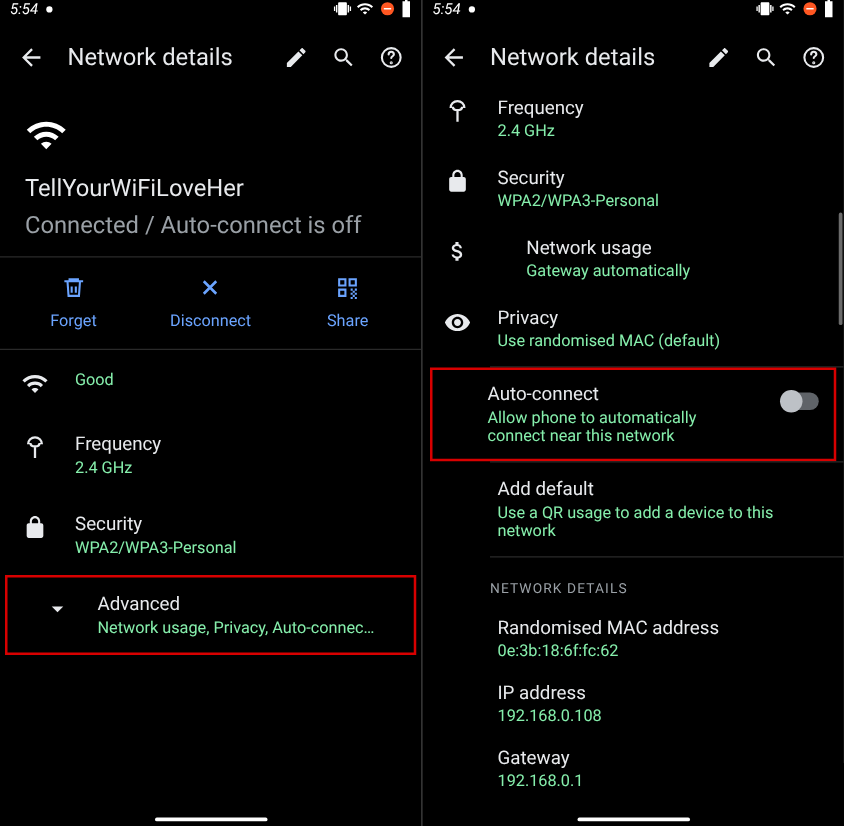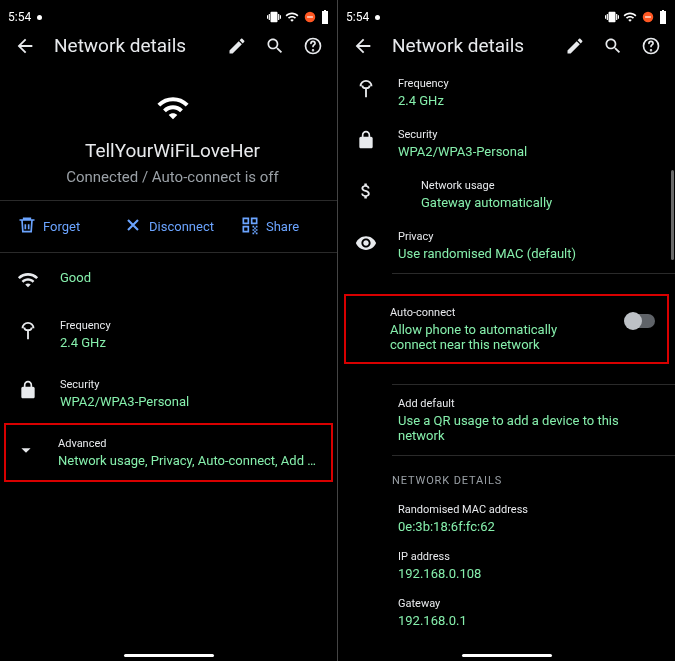--- a/index.html
+++ b/index.html
@@ -16,82 +16,83 @@
       height: 661px;
       background: #000;
       color: #e8eaed;
       position: relative;
       overflow: hidden;
     }
     .screen + .screen { margin-left: 1px; }
     .statusbar {
       height: 24px;
       display: flex;
-      align-items: flex-end;
+      align-items: flex-start;
       justify-content: space-between;
       padding: 0 8px;
       font-size: 12px;
       color: #fff;
+      font-style: italic;
     }
     .statusbar-left { display: flex; align-items: center; gap: 6px; }
     .statusbar-right { display: flex; align-items: center; gap: 4px; }
     .dot { width: 5px; height: 5px; background: #fff; border-radius: 50%; }
     .sb-icon { display: inline-flex; }
     .appbar {
       display: flex;
       align-items: center;
       padding: 10px 14px 14px 14px;
       gap: 18px;
     }
     .appbar-title { flex: 1; font-size: 19px; font-weight: 400; color: #e8eaed; }
     .appbar-icon { color: #e8eaed; display: flex; }
     .network-hero {
-      text-align: center;
-      padding: 20px 16px 14px 24px;
+      padding: 20px 16px 14px 0;
+      margin-left: 20px;
     }
     .network-hero .wifi-big { display: inline-flex; margin-bottom: 14px; }
     .net-name { font-size: 19px; color: #e8eaed; }
-    .net-sub { font-size: 15px; color: #9aa0a6; margin-top: 6px; }
+    .net-sub { font-size: 19px; color: #9aa0a6; margin-top: 6px; }
     .divider { height: 1px; background: #2a2a2a; }
     .action-row {
       display: flex;
       justify-content: space-around;
       padding: 14px 4px 14px 4px;
     }
     .action {
       display: flex;
-      flex-direction: row;
+      flex-direction: column;
       align-items: center;
       gap: 6px;
       color: #6ba4ff;
       font-size: 13px;
       min-width: 80px;
     }
     .list-item {
       display: flex;
       align-items: flex-start;
       padding: 14px 16px;
       gap: 20px;
     }
     .li-icon {
       width: 24px;
       display: flex;
       justify-content: center;
       color: #e8eaed;
       margin-top: 2px;
     }
     .li-body { flex: 1; min-width: 0; }
-    .li-title { font-size: 11px; color: #e8eaed; }
+    .li-title { font-size: 15px; color: #e8eaed; }
     .li-sub { font-size: 13px; color: #86efac; margin-top: 3px; }
     .ellipsis { white-space: nowrap; overflow: hidden; text-overflow: ellipsis; }
     .highlight {
       border: 2px solid #d80000;
       margin: 0 4px;
     }
-    .highlight .list-item { padding: 12px 8px; }
+    .highlight .list-item { padding: 12px 28px; }
     .section-header {
       color: #9aa0a6;
       font-size: 11px;
       letter-spacing: 0.08em;
       padding: 18px 16px 8px 54px;
     }
     .switch {
       width: 30px;
       height: 14px;
       border-radius: 7px;
@@ -376,21 +377,21 @@
         </svg>
       </span>
     <div class="li-body">
       <div class="li-title">Privacy</div>
       <div class="li-sub">Use randomised MAC (default)</div>
     </div>
   </div>
 
   <div class="divider" style="margin-left:54px;"></div>
 
-  <div class="highlight" style="margin:20px 6px;">
+  <div class="highlight" style="margin:0 6px;">
     <div class="list-item" style="padding:10px 12px 10px 44px;">
       <div class="li-body">
         <div class="li-title">Auto-connect</div>
         <div class="li-sub">Allow phone to automatically connect near this network</div>
       </div>
       <div class="switch"></div>
     </div>
   </div>
 
   <div class="divider" style="margin-left:54px;"></div>

